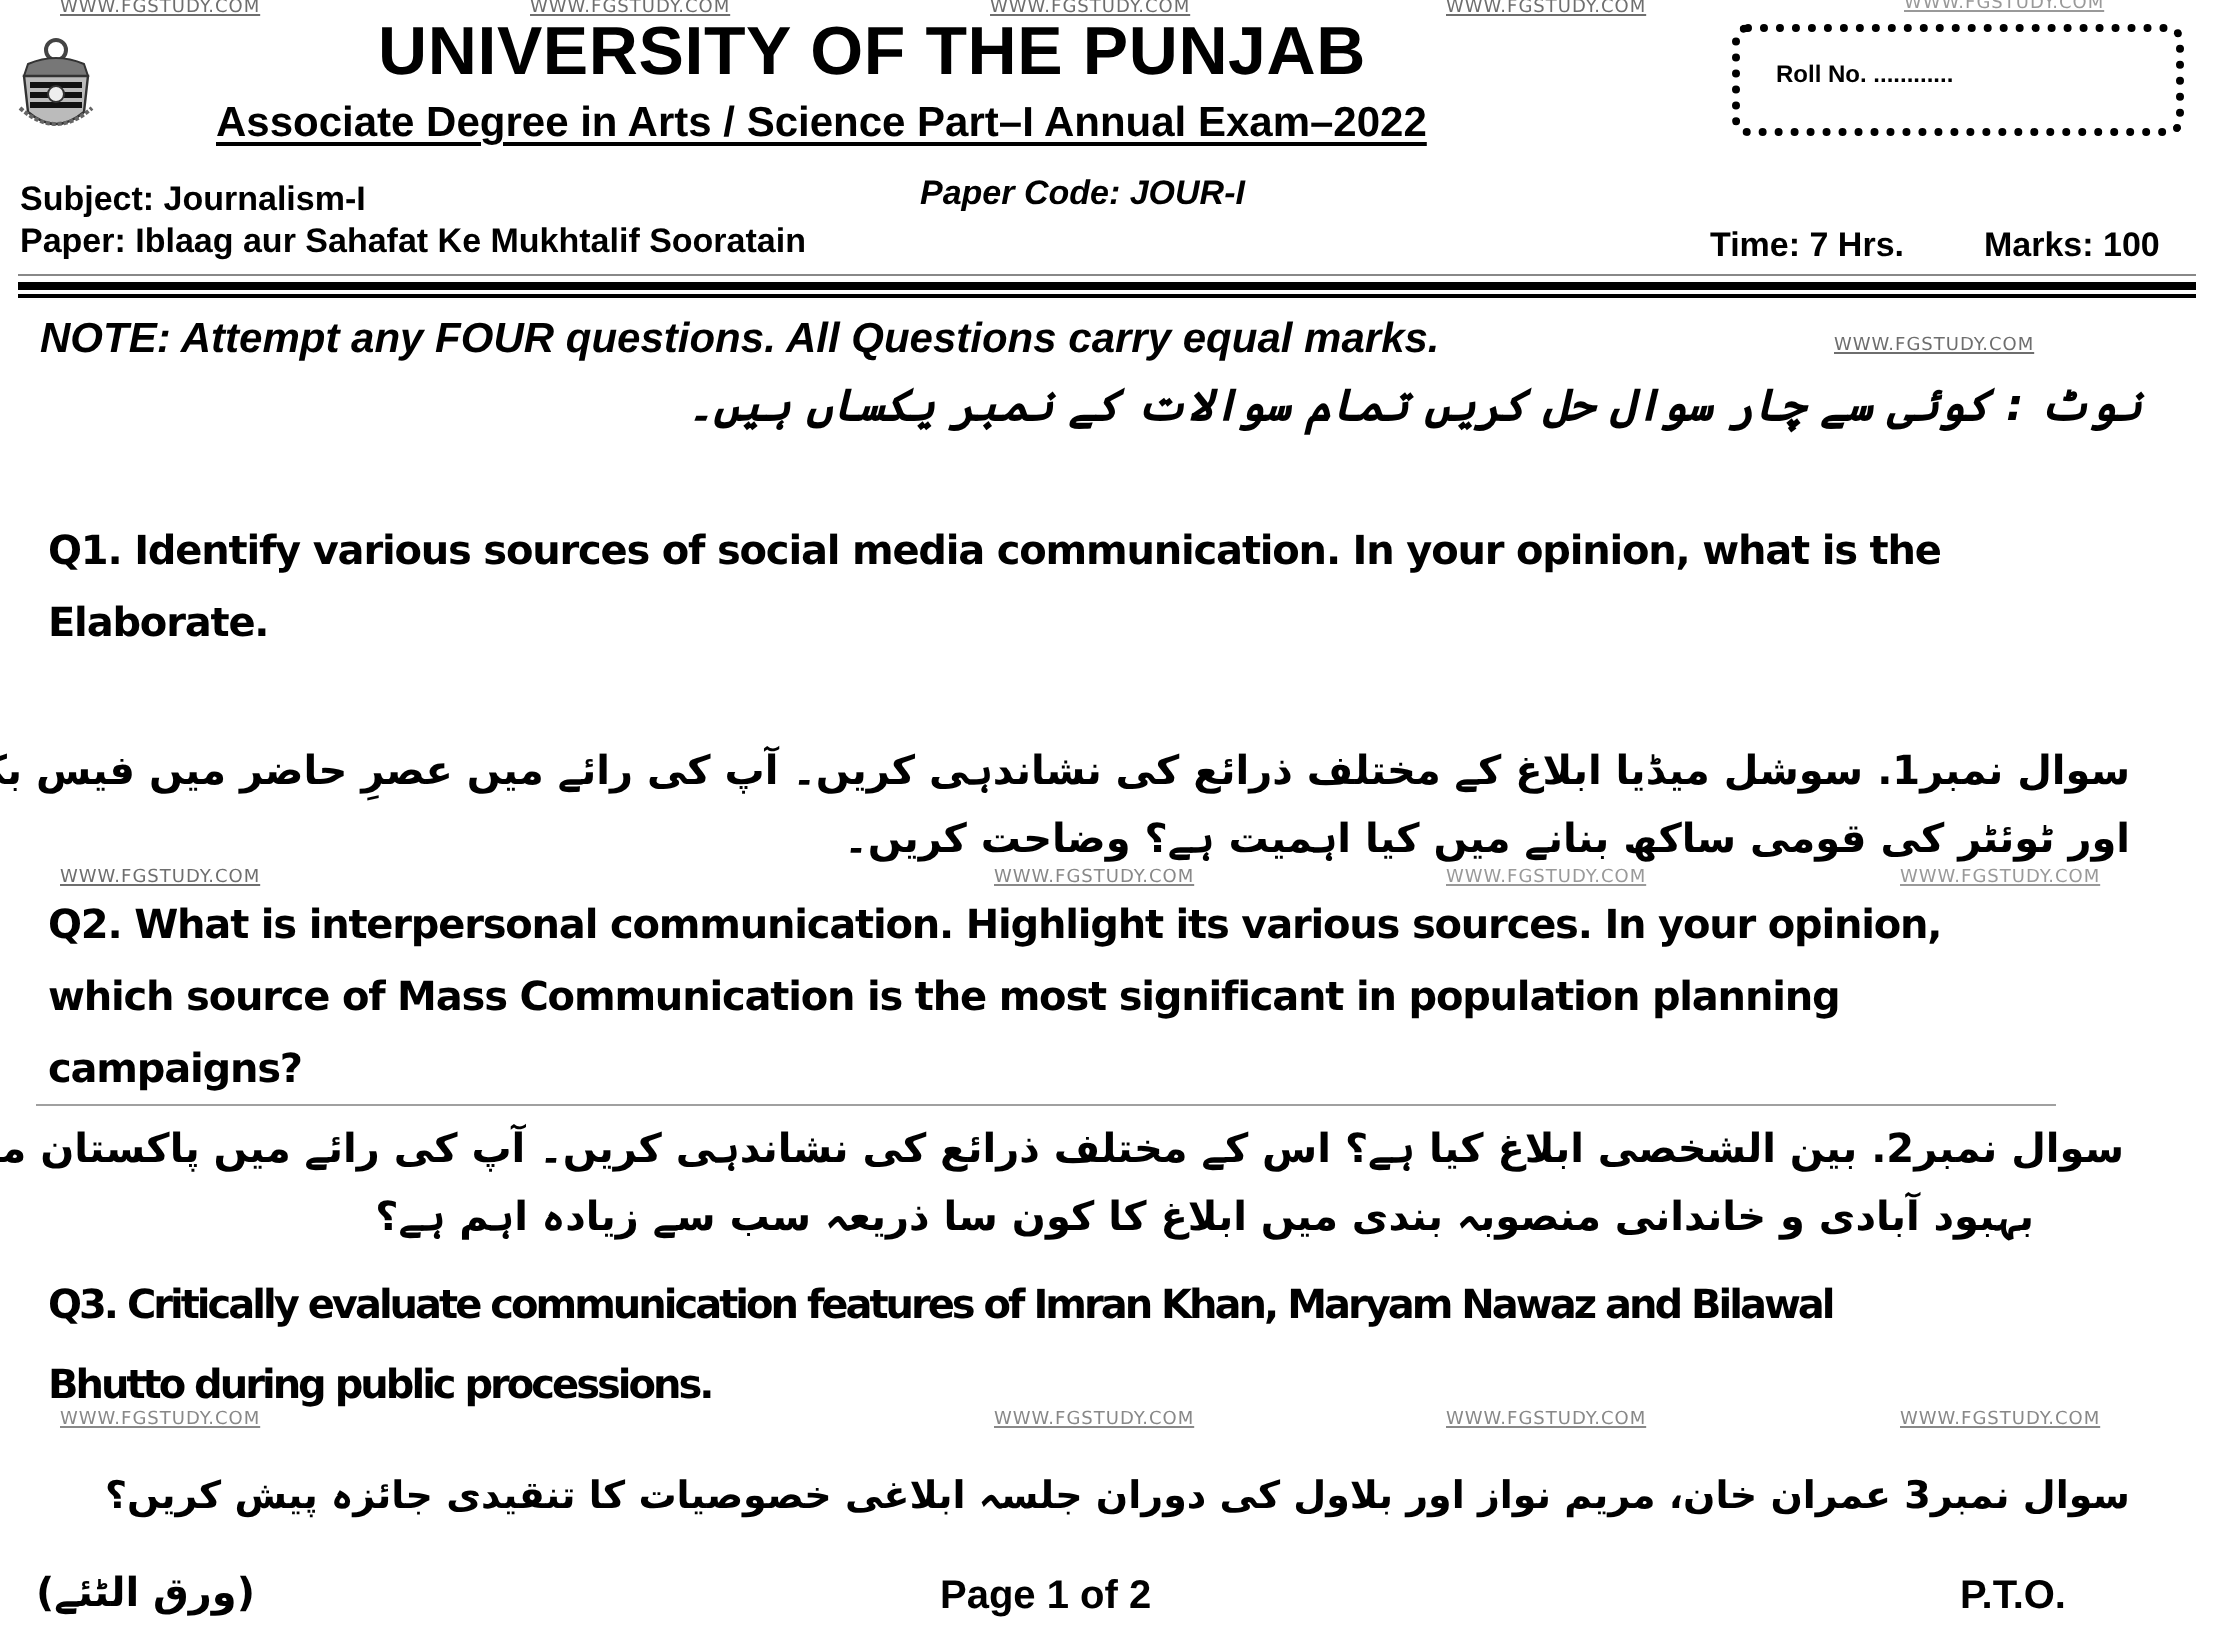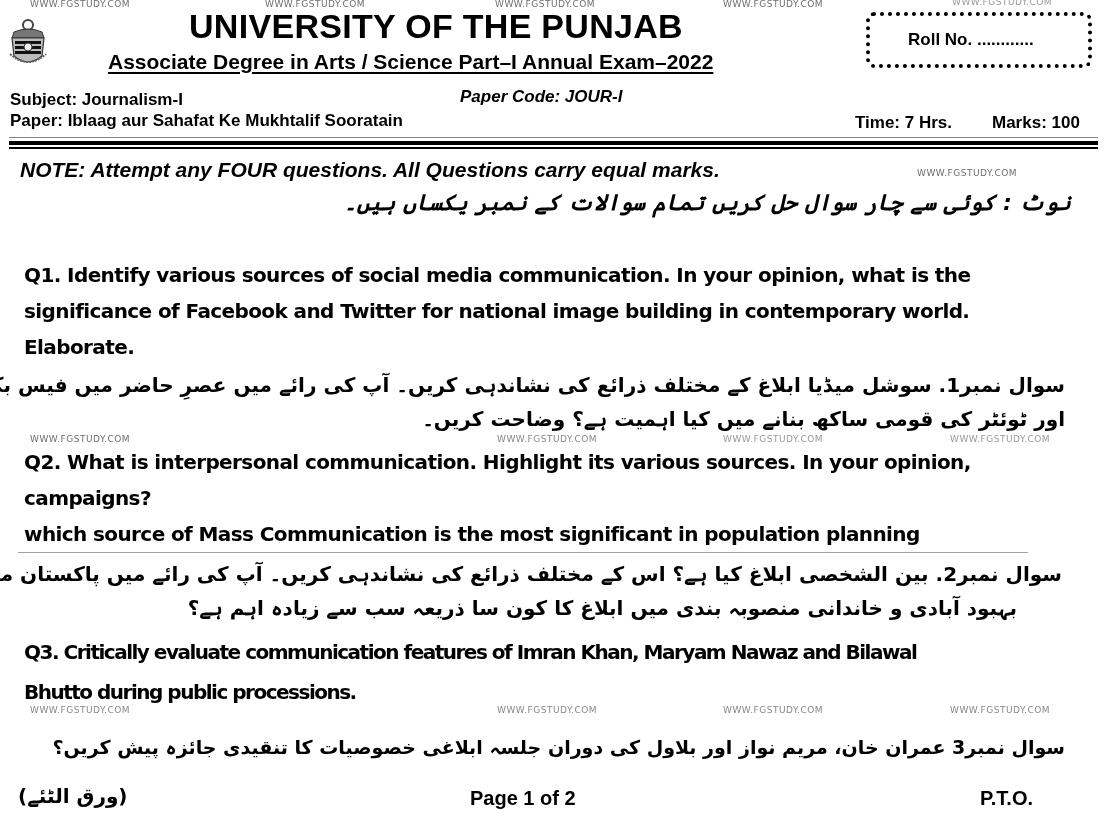--- a/index.html
+++ b/index.html
@@ -1,24 +1,24 @@
 <!DOCTYPE html>
 <html><head>
 <meta charset="utf-8">
 <style>
   html, body { margin: 0; padding: 0; background: #ffffff; }
   body { width: 1107px; height: 816px; position: relative; overflow: hidden; color: #000; font-family: "Liberation Sans", sans-serif; }
   .abs { position: absolute; white-space: nowrap; }
-  .wm { position: absolute; font-family: "DejaVu Sans", sans-serif; font-size: 9px; color: #6e6e6e; letter-spacing: 0.5px; white-space: nowrap; }
+  .wm { position: absolute; font-family: "DejaVu Sans", sans-serif; font-size: 9px; color: #6e6e6e; letter-spacing: 0.5px; white-space: nowrap; text-decoration: underline; }
   .logo { position: absolute; left: 8px; top: 18px; width: 40px; height: 52px; }
   .title { left: 189px; top: 7px; font-size: 34px; font-weight: bold; letter-spacing: 0.3px; }
   .subtitle { left: 108px; top: 50px; font-size: 21px; font-weight: bold; text-decoration: underline; text-decoration-thickness: 2px; text-underline-offset: 3px; }
   .meta { font-size: 17px; font-weight: bold; }
   .roll { position: absolute; left: 866px; top: 12px; width: 226px; height: 56px; border: 4px dotted #000; border-radius: 8px; box-sizing: border-box; }
-  .roll span { position: absolute; left: 18px; top: 14px; font-size: 17px; font-weight: bold; white-space: nowrap; margin-left: 20px; }
+  .roll span { position: absolute; left: 18px; top: 14px; font-size: 12px; font-weight: bold; white-space: nowrap; }
   .rule1 { position: absolute; left: 9px; width: 1089px; background: #000; }
   .note { left: 20px; top: 158px; font-size: 21px; font-weight: bold; font-style: italic; }
   .urdu { position: absolute; direction: rtl; text-align: right; font-family: "DejaVu Sans", sans-serif; font-weight: bold; white-space: nowrap; }
   .q { position: absolute; left: 24px; font-family: "DejaVu Sans", sans-serif; font-weight: bold; font-size: 20px; line-height: 36px; letter-spacing: -0.6px; }
   .q3 { letter-spacing: -1.5px; font-size: 20px; }
   .hr2 { position: absolute; left: 18px; top: 552px; width: 1010px; height: 1px; background: #a0a0a0; }
   .footer { font-size: 20px; font-weight: bold; text-align: right; }
 </style>
 </head>
 <body>
@@ -64,30 +64,29 @@
 
 <div class="rule1" style="top:137px;height:1px;background:#888;"></div>
 <div class="rule1" style="top:141px;height:4px;"></div>
 <div class="rule1" style="top:147px;height:2px;"></div>
 
 <div class="abs note">NOTE: Attempt any FOUR questions. All Questions carry equal marks.</div>
 <div class="urdu" style="right:36px;top:190px;font-size:22px;font-style:italic;">نوٹ : کوئی سے چار سوال حل کریں تمام سوالات کے نمبر یکساں ہیں۔</div>
 
 <div class="q" style="top:257px;">
   <div>Q1. Identify various sources of social media communication. In your opinion, what is the</div>
-  <div>significance of Facebook and Twitter for national image building in contemporary world.</div>
   <div>Elaborate.</div>
 </div>
 <div class="urdu" style="right:42px;top:373px;font-size:20px;letter-spacing:-0.5px;">سوال نمبر1.  سوشل میڈیا ابلاغ کے مختلف ذرائع کی نشاندہی کریں۔ آپ کی رائے میں عصرِ حاضر میں فیس بک</div>
 <div class="urdu" style="right:42px;top:407px;font-size:20px;letter-spacing:-0.5px;">اور ٹوئٹر کی قومی ساکھ بنانے میں  کیا اہمیت ہے؟ وضاحت کریں۔</div>
 
 <div class="q" style="top:444px;">
   <div>Q2. What is interpersonal communication.  Highlight its various sources. In your opinion,</div>
+  <div>which source of Mass Communication is the most significant in population planning</div>
   <div>campaigns?</div>
-  <div>which source of Mass Communication is the most significant in population planning</div>
 </div>
 <div class="hr2"></div>
 <div class="urdu" style="right:45px;top:562px;font-size:20px;letter-spacing:-0.5px;">سوال نمبر2. بین الشخصی ابلاغ کیا ہے؟ اس کے مختلف ذرائع کی نشاندہی کریں۔ آپ کی رائے میں پاکستان میں</div>
 <div class="urdu" style="right:90px;top:596px;font-size:20px;letter-spacing:-0.5px;">بہبود آبادی و خاندانی منصوبہ بندی میں ابلاغ کا کون سا ذریعہ سب سے زیادہ اہم ہے؟</div>
 
 <div class="q q3" style="top:632px;line-height:40px;">
   <div>Q3.  Critically evaluate communication features of Imran Khan, Maryam Nawaz and Bilawal</div>
   <div>Bhutto during public processions.</div>
 </div>
 <div class="urdu" style="right:42px;top:736px;font-size:19px;letter-spacing:-0.8px;">سوال نمبر3  عمران خان، مریم نواز اور بلاول کی دوران جلسہ ابلاغی خصوصیات کا تنقیدی جائزہ پیش کریں؟</div>

